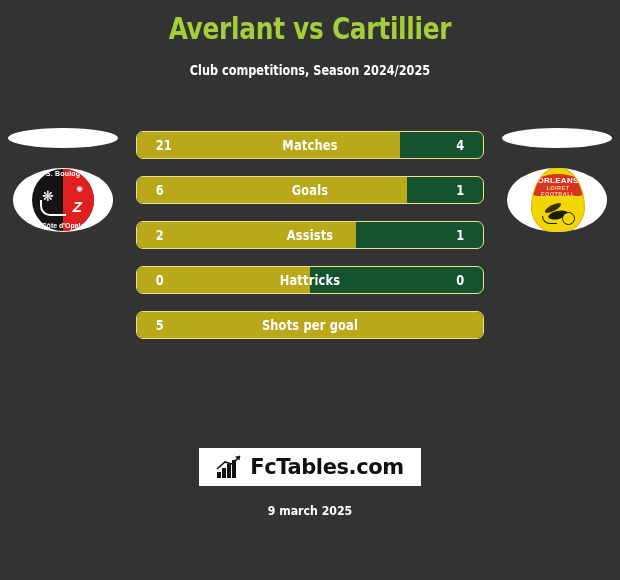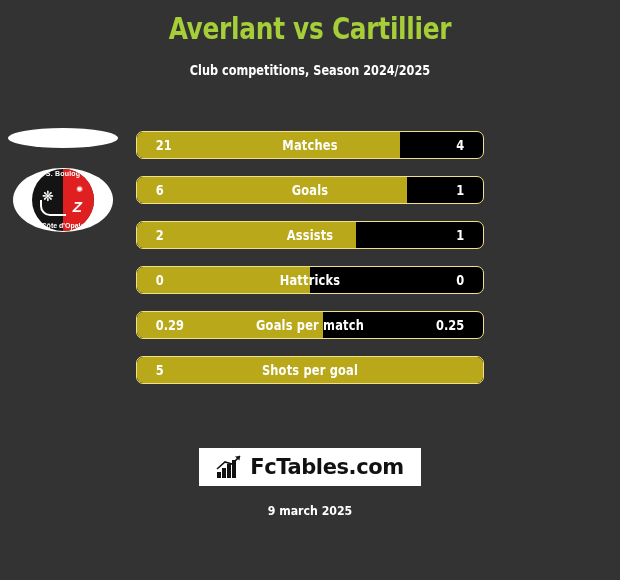--- a/index.html
+++ b/index.html
@@ -230,21 +230,21 @@
     left: 136px;
     top: 131px;
     width: 348px;
   }
   .bar-row {
     position: relative;
     width: 348px;
     height: 28px;
     margin-bottom: 17px;
     border-radius: 7px;
-    background: #000000;
+    background: #14532d;
     border: 1px solid #f0e08a;
     box-sizing: border-box;
     overflow: hidden;
   }
   .bar-fill {
     position: absolute;
     left: 0; top: 0; bottom: 0;
     background: #b8a81a;
   }
   .bar-text {
@@ -318,20 +318,37 @@
         <div class="txt-top">S. Boulog</div>
         <div class="flower">❋</div>
         <div class="squiggle"></div>
         <div class="tiny-mark">✺</div>
         <div class="z-mark">Z</div>
         <div class="txt-bot">Côte d'Opale</div>
       </div>
     </div>
   </div>
 
+  <div class="logo-wrap logo-right">
+    <div class="logo-ellipse-top"></div>
+    <div class="logo-ellipse-main">
+      <div class="crest-orleans">
+        <div class="band"></div>
+        <div class="t1">ORLEANS</div>
+        <div class="t2">LOIRET</div>
+        <div class="t3">FOOTBALL</div>
+        <div class="wasp">
+          <div class="wasp-wing"></div>
+          <div class="wasp-body"></div>
+          <div class="wasp-leg"></div>
+          <div class="wasp-ball"></div>
+        </div>
+      </div>
+    </div>
+  </div>
 
   <div class="bars">
       <div class="bar-row">
         <div class="bar-fill" style="width: 75.9%;"></div>
         <div class="bar-text">
           <span class="bar-left-val">21</span>
           <span class="bar-label">Matches</span>
           <span class="bar-right-val">4</span>
         </div>
       </div>
@@ -350,28 +367,20 @@
           <span class="bar-label">Assists</span>
           <span class="bar-right-val">1</span>
         </div>
       </div>
       <div class="bar-row">
         <div class="bar-fill" style="width: 50%;"></div>
         <div class="bar-text">
           <span class="bar-left-val">0</span>
           <span class="bar-label">Hattricks</span>
           <span class="bar-right-val">0</span>
-        </div>
-      </div>
-      <div class="bar-row">
-        <div class="bar-fill" style="width: 53.7%;"></div>
-        <div class="bar-text">
-          <span class="bar-left-val">0.29</span>
-          <span class="bar-label">Goals per match</span>
-          <span class="bar-right-val">0.25</span>
         </div>
       </div>
       <div class="bar-row">
         <div class="bar-fill" style="width: 100%;"></div>
         <div class="bar-text">
           <span class="bar-left-val">5</span>
           <span class="bar-label">Shots per goal</span>
           <span class="bar-right-val"></span>
         </div>
       </div>

